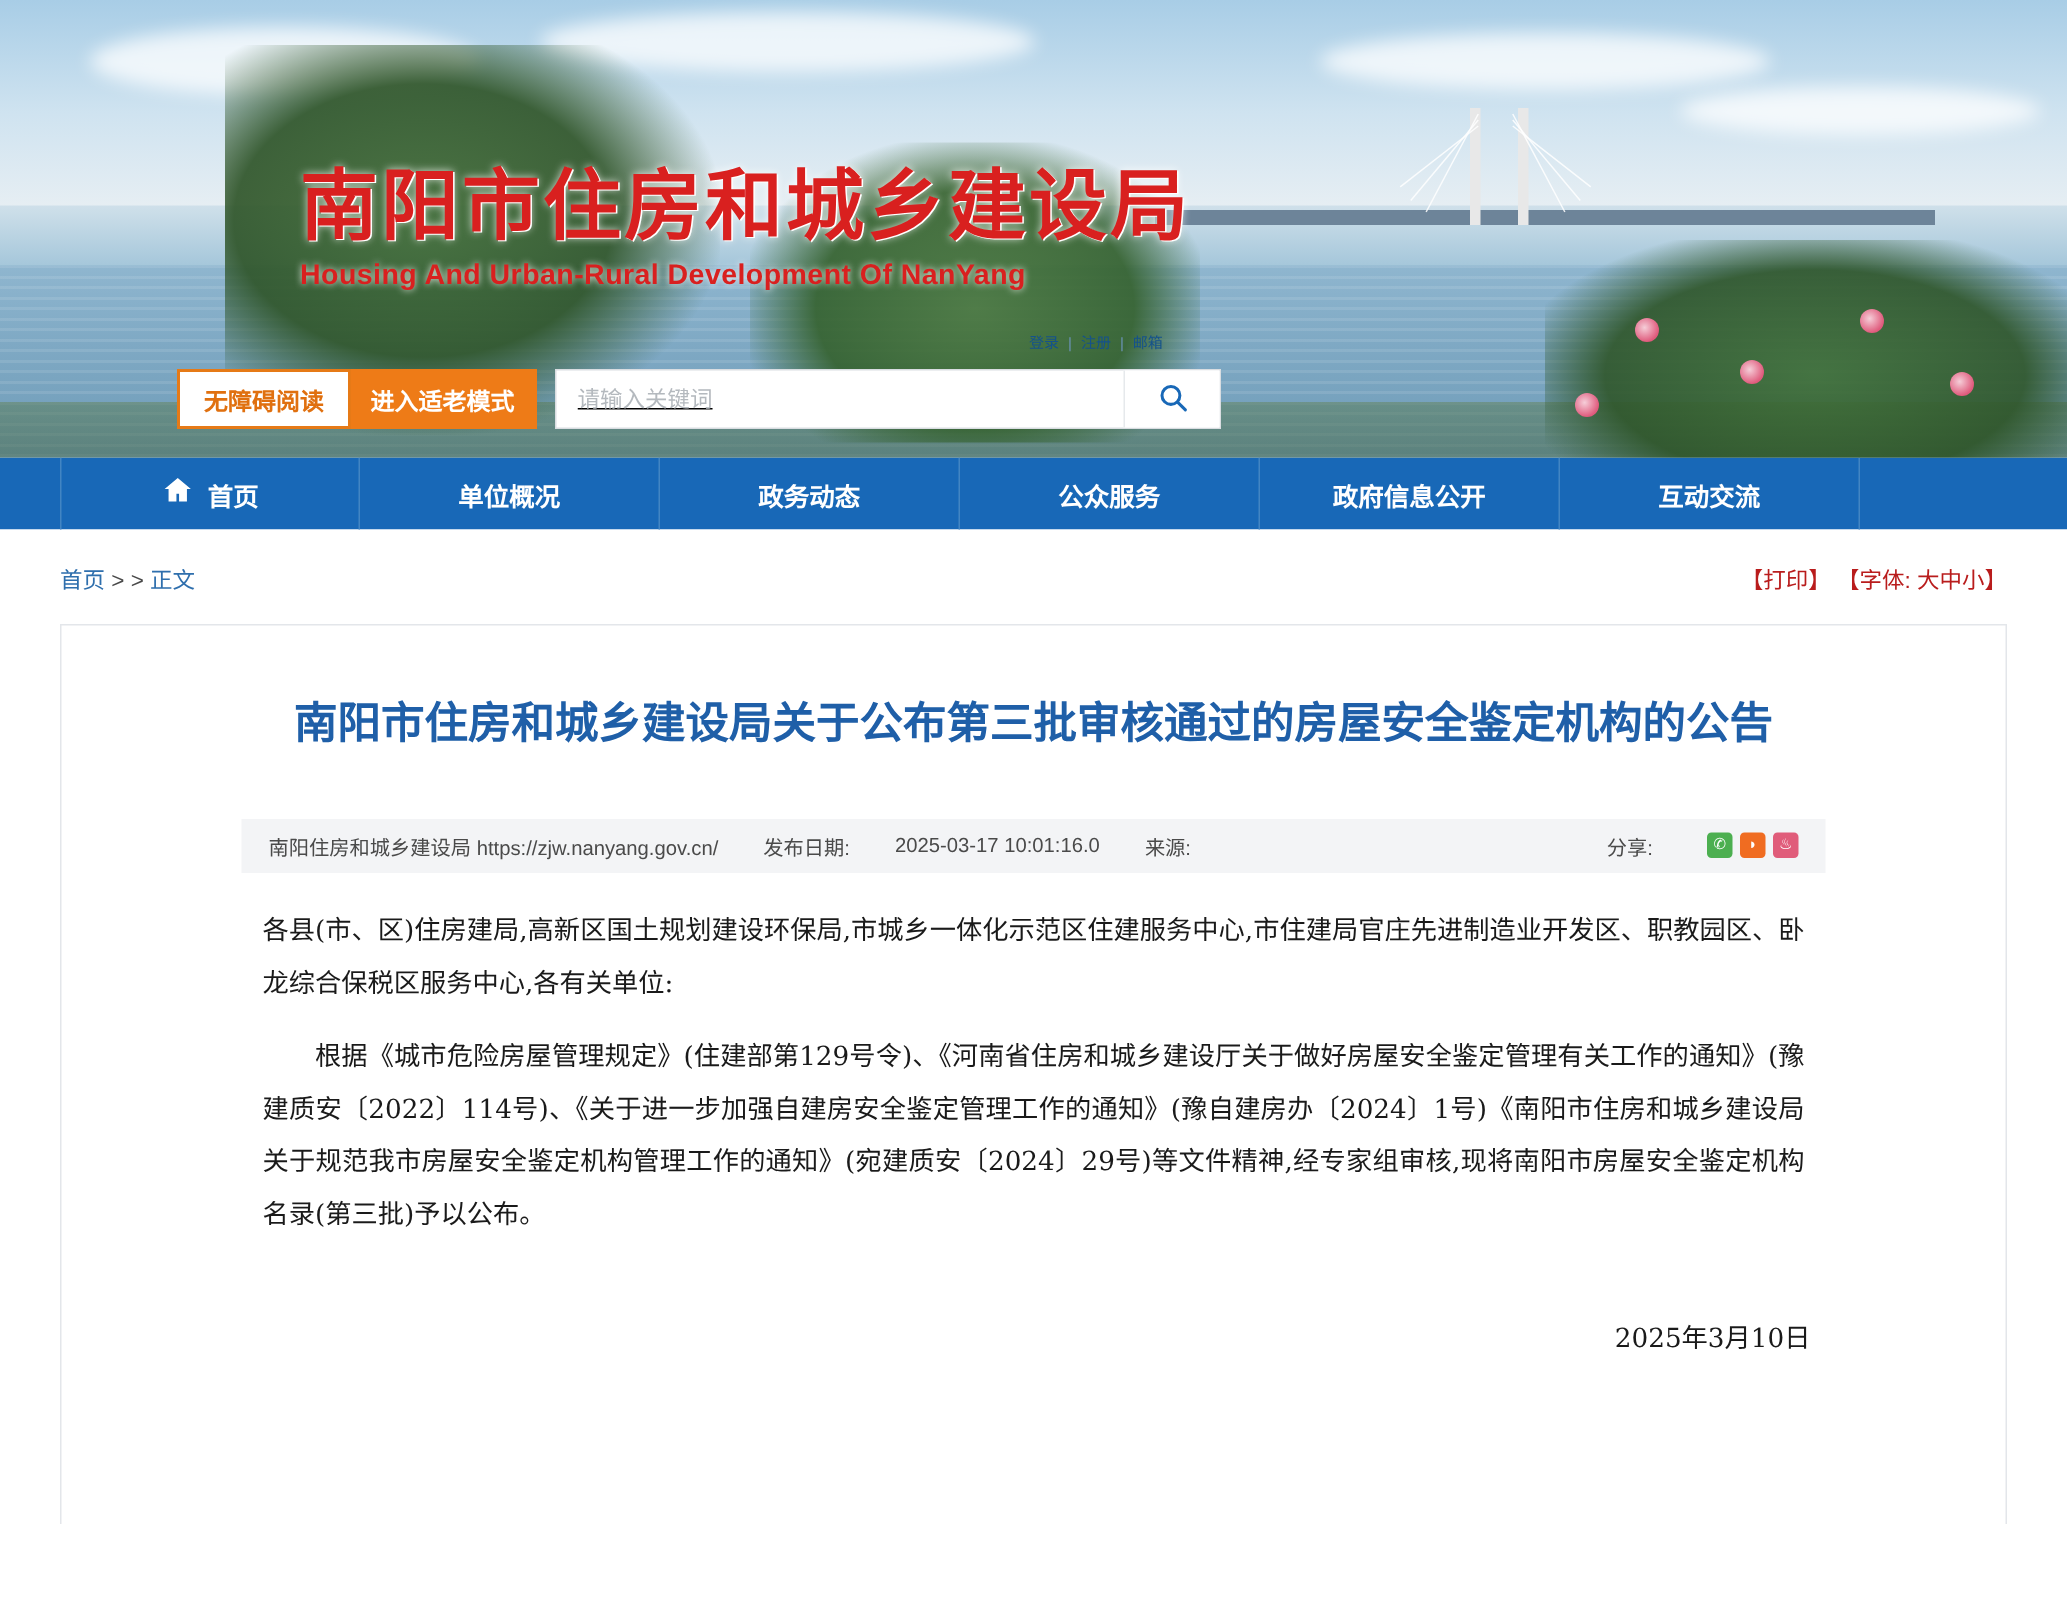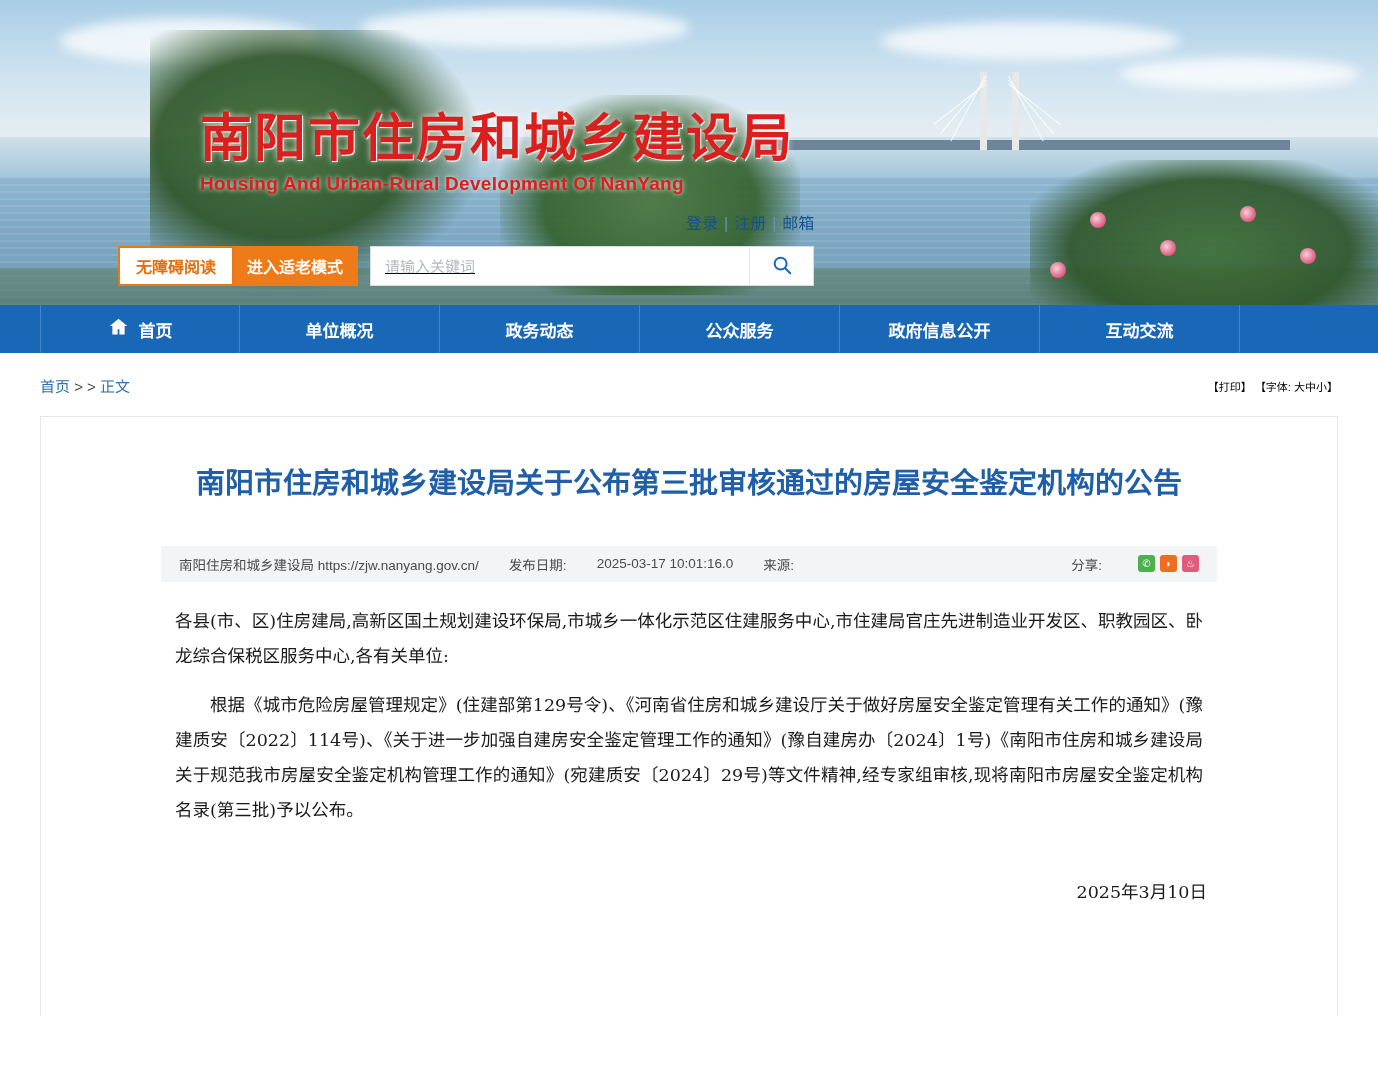--- a/index.html
+++ b/index.html
@@ -100,23 +100,23 @@
     font-size: 19px;
     font-weight: 700;
     color: #d9201f;
     letter-spacing: .3px;
     text-shadow: 0 0 5px rgba(255,255,255,.9);
     white-space: nowrap;
   }
 
   .top-links {
     position: absolute;
-    left: 680px; top: 210px;
+    left: 680px; top: 220px;
     z-index: 6;
-    font-size: 16px;
+    font-size: 10px;
     color: #1a4f86;
     white-space: nowrap;
   }
   .top-links a { color: #14528c; text-decoration: none; padding: 0 6px; }
   .top-links .sep { color: #6a93b5; }
 
   .search-row {
     position: absolute;
     left: 118px; top: 246px;
     z-index: 6;
@@ -207,22 +207,22 @@
     justify-content: space-between;
     background: #fff;
   }
   .crumb {
     font-size: 15px;
     color: #2f6fad;
   }
   .crumb a { color: #2f6fad; text-decoration: none; }
   .crumb .plain { color: #4a4a4a; }
   .tools {
-    font-size: 11px;
-    color: #000000;
+    font-size: 15px;
+    color: #b91c1c;
   }
   .tools span { cursor: pointer; }
 
   
   .card {
     margin: 10px 40px 0 40px;
     width: 1298px;
     background: #fff;
     border: 1px solid #e3e6ea;
     border-bottom: none;

